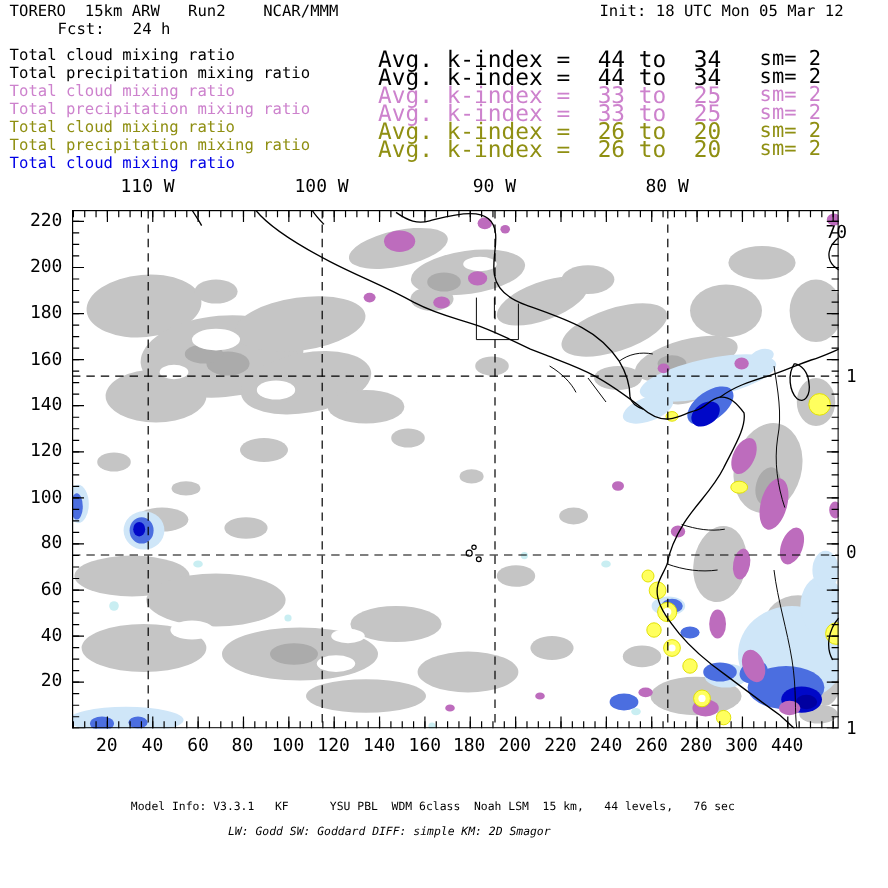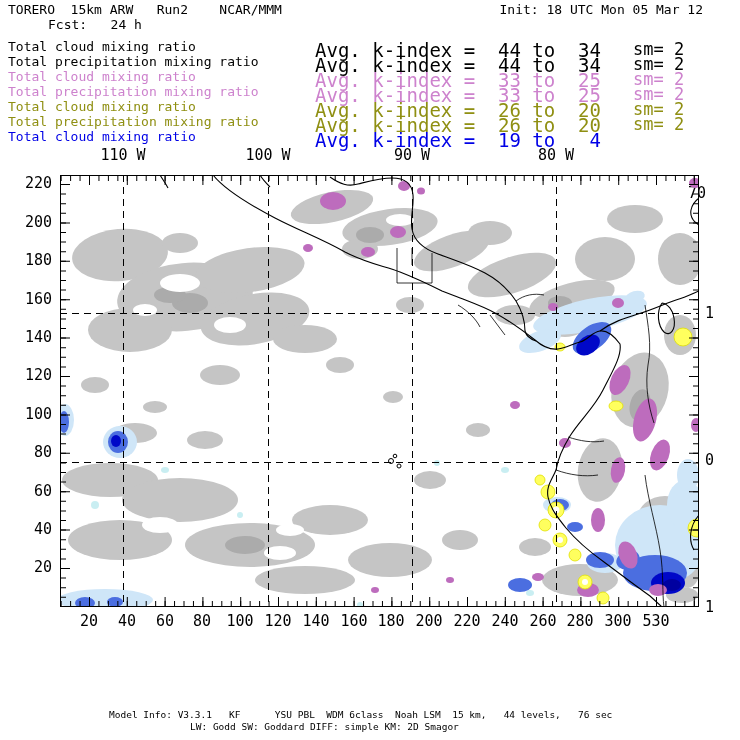--- a/index.html
+++ b/index.html
@@ -52,21 +52,20 @@
     <span class="lg-kindex">Avg. k-index =  26 to  20</span>
     <span class="lg-sm">sm= 2</span>
   </div>
   <div class="lg-row" style="top: 114px; color: rgb(143, 143, 18);">
     <span class="lg-label">Total precipitation mixing ratio</span>
     <span class="lg-kindex">Avg. k-index =  26 to  20</span>
     <span class="lg-sm">sm= 2</span>
   </div>
   <div class="lg-row" style="top: 129px; color: rgb(0, 0, 230);">
     <span class="lg-label">Total cloud mixing ratio</span>
-    <span class="lg-kindex">Avg. k-index =  19 to   4</span>
     <span class="lg-sm"></span>
   </div>
 
   <div class="ax c" style="left:93px;top:148px;">110 W</div>
   <div class="ax c" style="left:238px;top:148px;">100 W</div>
   <div class="ax c" style="left:382px;top:148px;">90 W</div>
   <div class="ax c" style="left:526px;top:148px;">80 W</div>
   <div class="ax c" style="left:676px;top:148px;margin-top:38px;">70 W</div>
 
   <div class="ax" style="left:705px;top:306px;">10 N</div>
@@ -93,21 +92,21 @@
   <div class="ax bot" style="left:253px;top:614px;">120</div>
   <div class="ax bot" style="left:291px;top:614px;">140</div>
   <div class="ax bot" style="left:329px;top:614px;">160</div>
   <div class="ax bot" style="left:366px;top:614px;">180</div>
   <div class="ax bot" style="left:404px;top:614px;">200</div>
   <div class="ax bot" style="left:442px;top:614px;">220</div>
   <div class="ax bot" style="left:480px;top:614px;">240</div>
   <div class="ax bot" style="left:518px;top:614px;">260</div>
   <div class="ax bot" style="left:555px;top:614px;">280</div>
   <div class="ax bot" style="left:593px;top:614px;">300</div>
-  <div class="ax bot" style="left:631px;top:614px;">530</div>
+  <div class="ax bot" style="left:631px;top:614px;">440</div>
 
   <svg width="639" height="432" viewBox="0 0 639 432">
 
     <g fill="#c5c5c5">
       <ellipse cx="272" cy="32" rx="42" ry="15" transform="rotate(-12 272 32)"></ellipse>
       <ellipse cx="330" cy="52" rx="48" ry="18" transform="rotate(-8 330 52)"></ellipse>
       <ellipse cx="392" cy="76" rx="40" ry="16" transform="rotate(-20 392 76)"></ellipse>
       <ellipse cx="452" cy="100" rx="46" ry="18" transform="rotate(-18 452 100)"></ellipse>
       <ellipse cx="512" cy="124" rx="44" ry="16" transform="rotate(-15 512 124)"></ellipse>
       <ellipse cx="545" cy="84" rx="30" ry="22"></ellipse>
@@ -305,16 +304,16 @@
       <line x1="0" y1="427" x2="639" y2="427" stroke-width="10" stroke-dasharray="1 36.8" stroke-dashoffset="8.8"></line>
       <line x1="3" y1="0" x2="3" y2="432" stroke-width="6" stroke-dasharray="1 8.6" stroke-dashoffset="0.6"></line>
       <line x1="636" y1="0" x2="636" y2="432" stroke-width="6" stroke-dasharray="1 8.6" stroke-dashoffset="0.6"></line>
       <line x1="5" y1="0" x2="5" y2="432" stroke-width="10" stroke-dasharray="1 37.4" stroke-dashoffset="29.4"></line>
       <line x1="634" y1="0" x2="634" y2="432" stroke-width="10" stroke-dasharray="1 37.4" stroke-dashoffset="29.4"></line>
     </g>
 
     <rect x="0.5" y="0.5" width="638" height="431" fill="none" stroke="#000000" stroke-width="1"></rect>
   </svg>
 
-  <div class="ftr" style="left:72px;top:709px;padding-left:37px;">Model Info: V3.3.1   KF      YSU PBL  WDM 6class  Noah LSM  15 km,   44 levels,   76 sec</div>
-  <div class="ftr" style="left:190px;top:721px;">LW: Godd SW: Goddard DIFF: simple KM: 2D Smagor</div>
+  <div class="ftr" style="left:72px;top:667px;padding-left:37px;">Model Info: V3.3.1   KF      YSU PBL  WDM 6class  Noah LSM  15 km,   44 levels,   76 sec</div>
+  <div class="ftr" style="left:190px;top:688px;font-style:italic;">LW: Godd SW: Goddard DIFF: simple KM: 2D Smagor</div>
 
 </div>
 
 </body></html>

